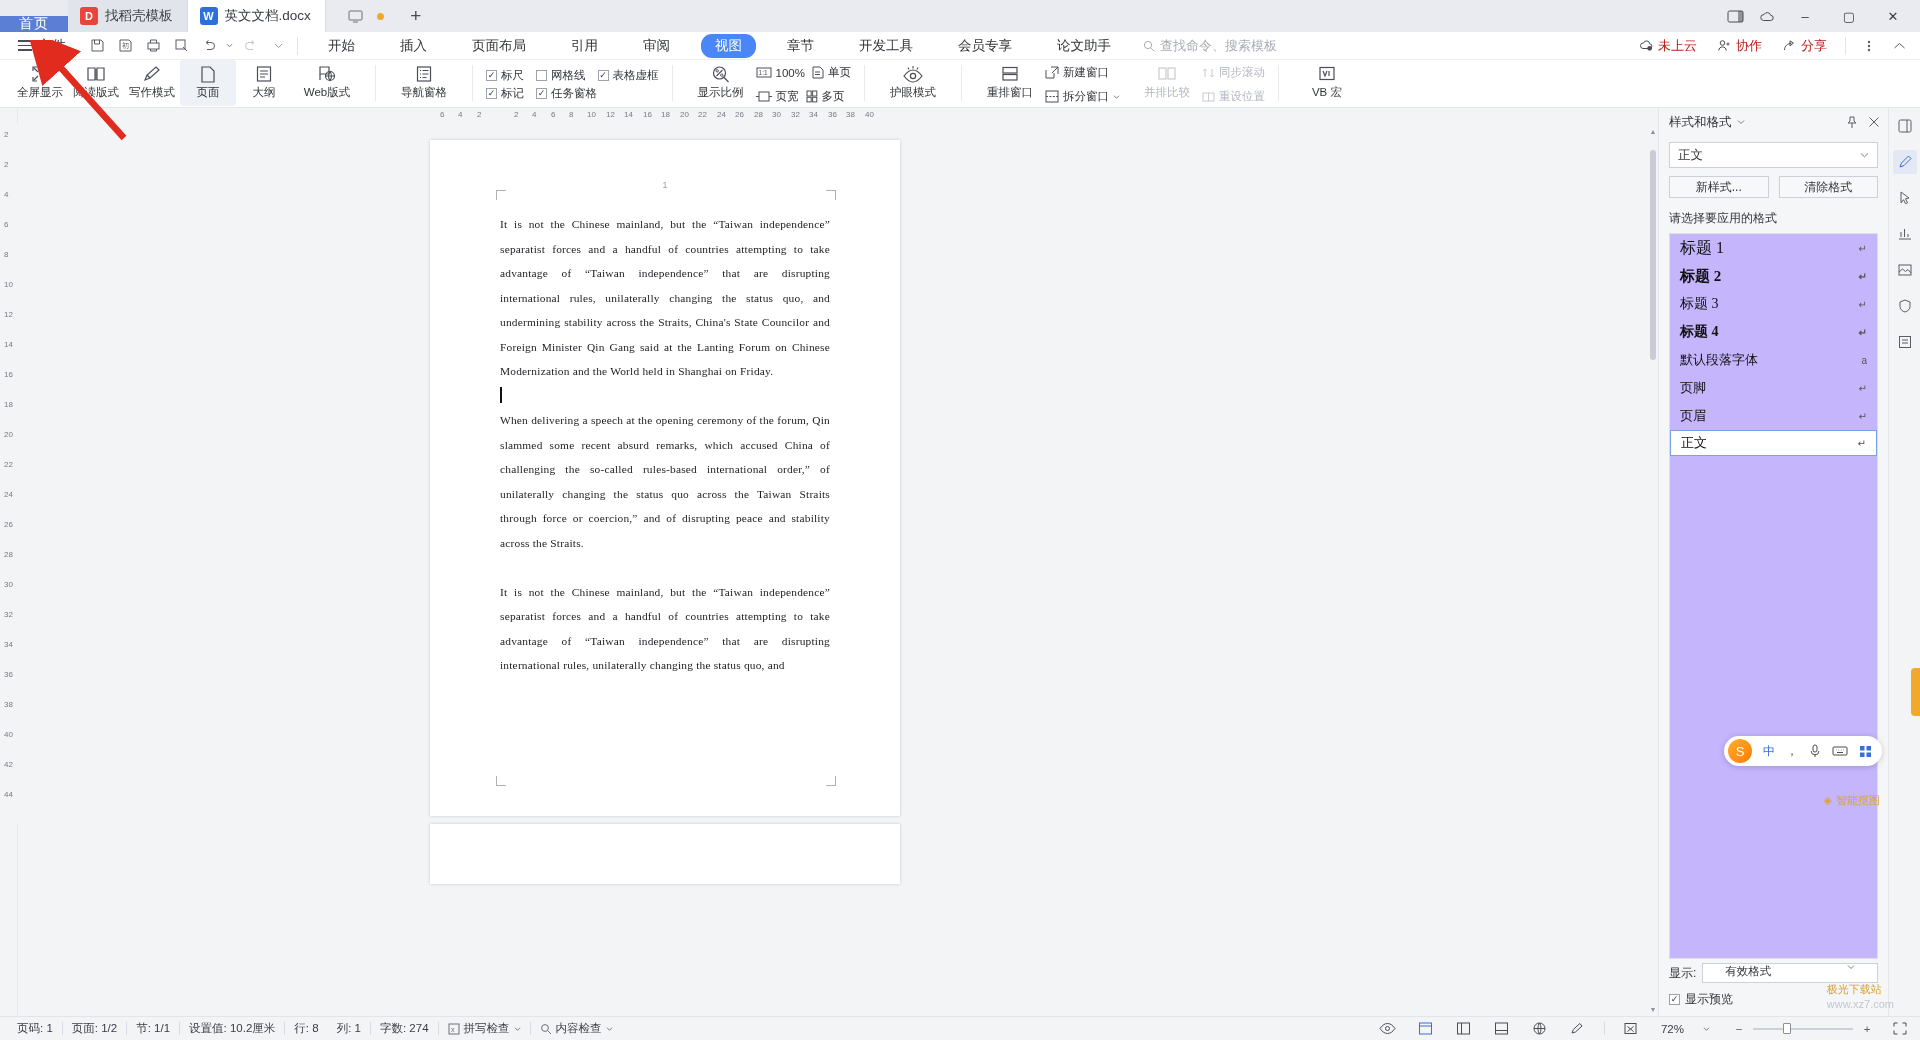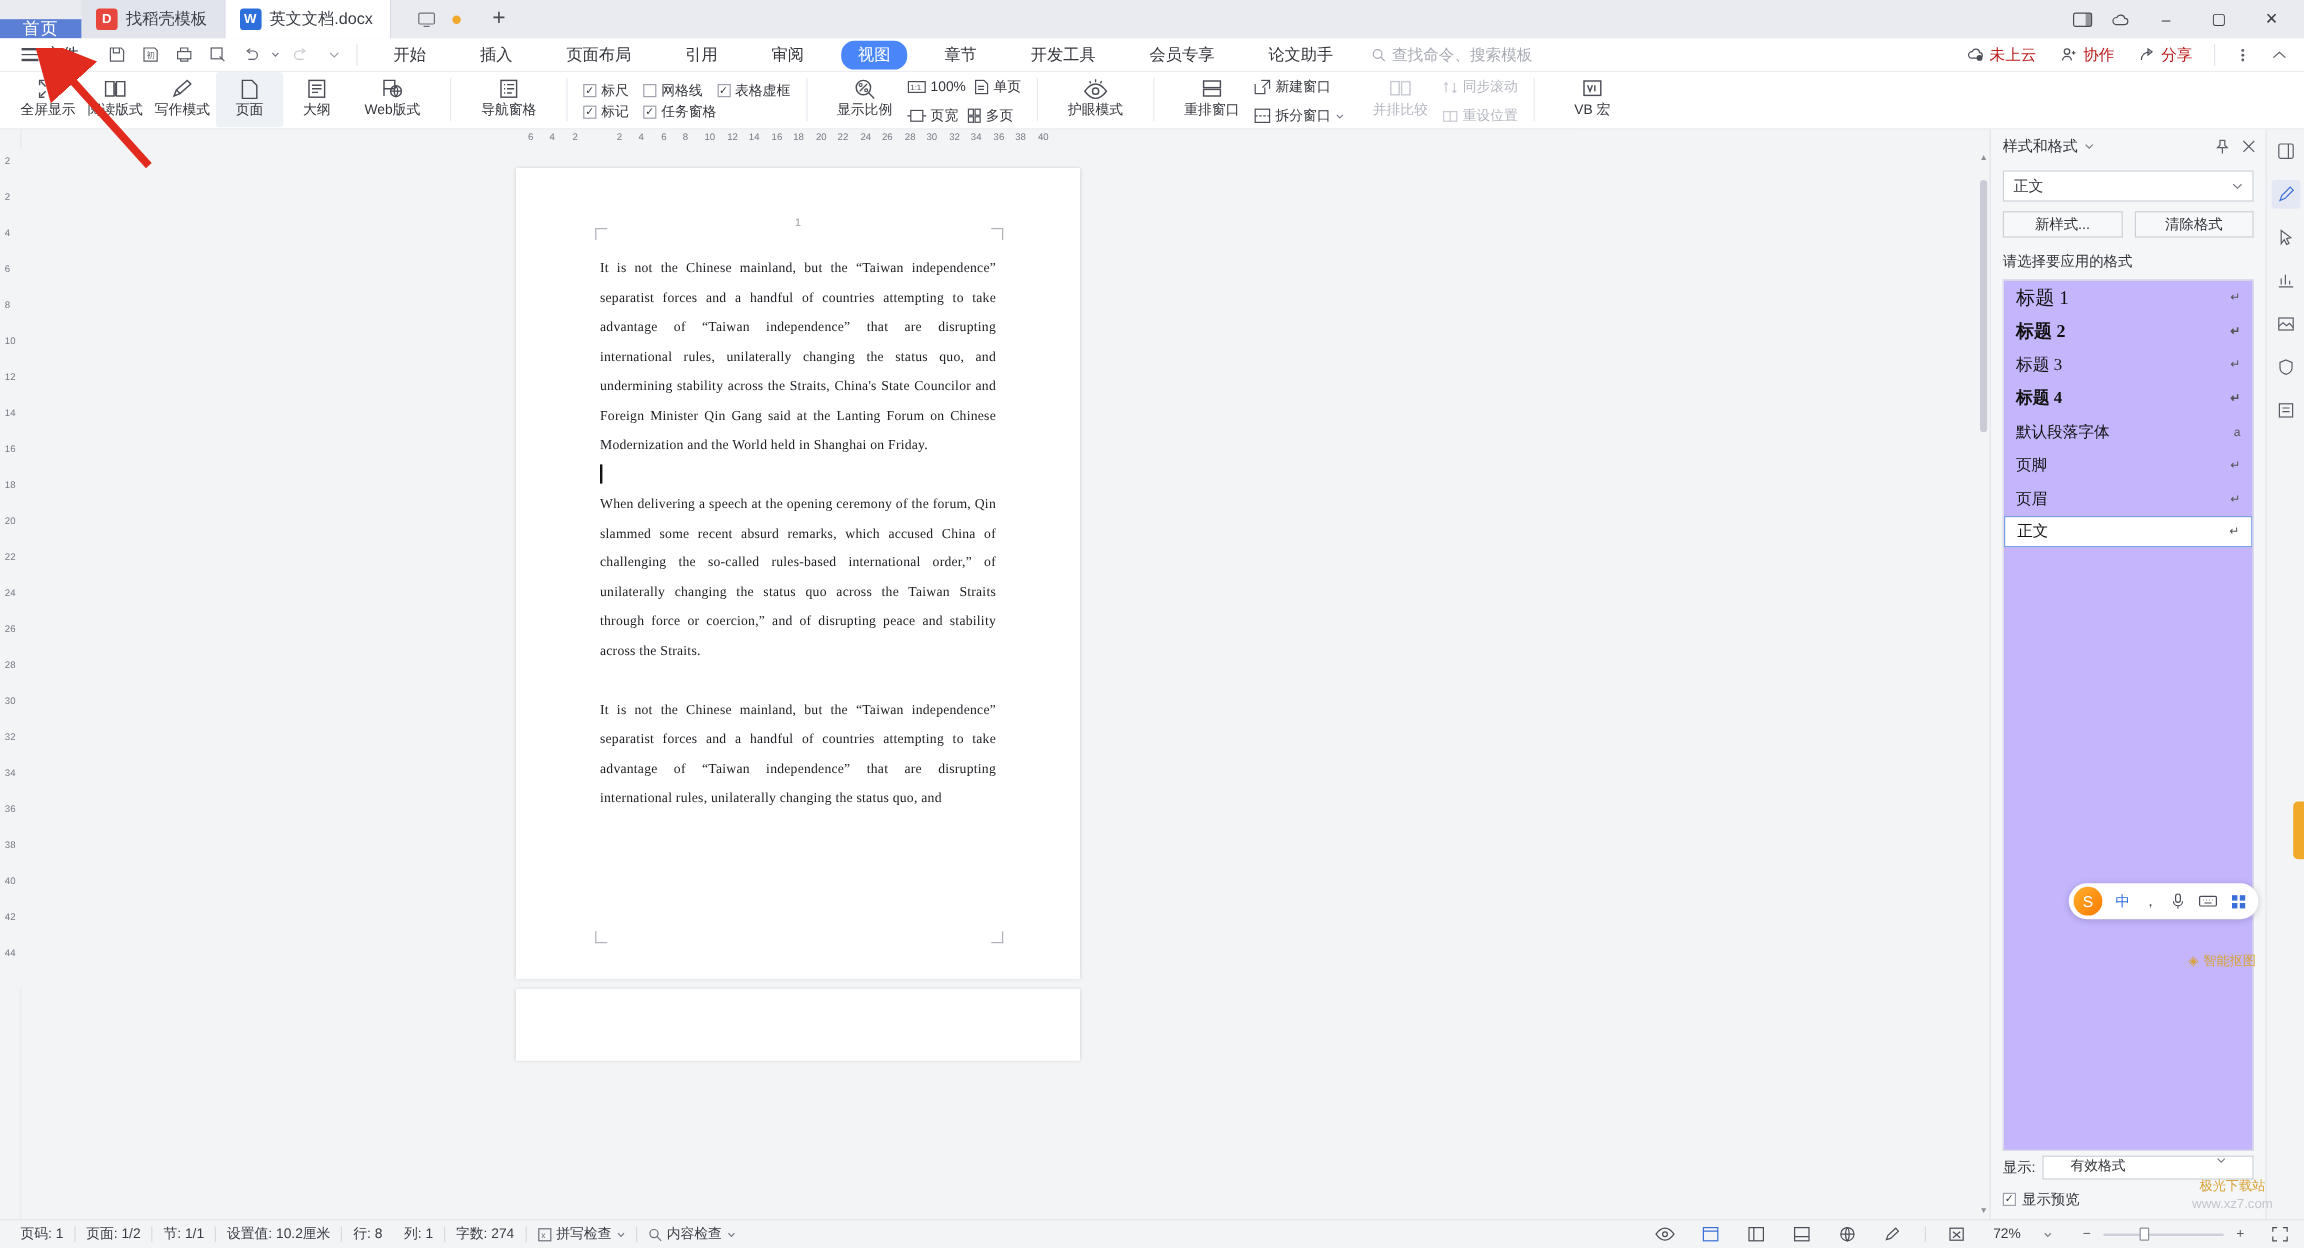--- a/index.html
+++ b/index.html
@@ -211,21 +211,21 @@
     background:#fff; border-radius:15px; box-shadow:0 1px 6px rgba(0,0,0,.18);
     font-size:12px; color:#4a4d55;
   }
   .ime-logo { width:24px;height:24px;border-radius:50%;
     background:linear-gradient(135deg,#ffb02e,#ff7a00); color:#fff;
     display:flex;align-items:center;justify-content:center;font-size:13px;}
   .ime-blue { color:#2d6fdd; }
 
   
   .wm {
-    position:absolute; right:26px; bottom:28px; text-align:center;
+    position:absolute; right:26px; bottom:28px; 
     font-size:11px; color:#c2c6ce; line-height:15px;
   }
   .wm .b { color:#d8a33c; font-size:11px; }
 
   
   .status {
     position:absolute; bottom:0; left:0; width:1920px; height:24px;
     background:#f3f4f6; border-top:1px solid #e2e4ea;
     display:flex; align-items:center; padding:0 8px; font-size:11.5px; color:#3a3d45;
   }

